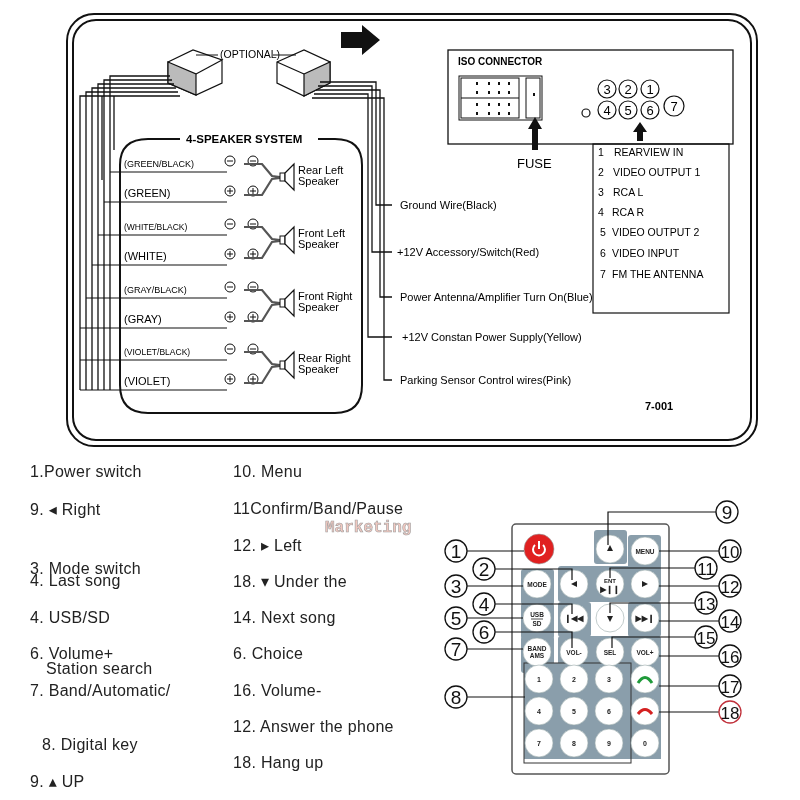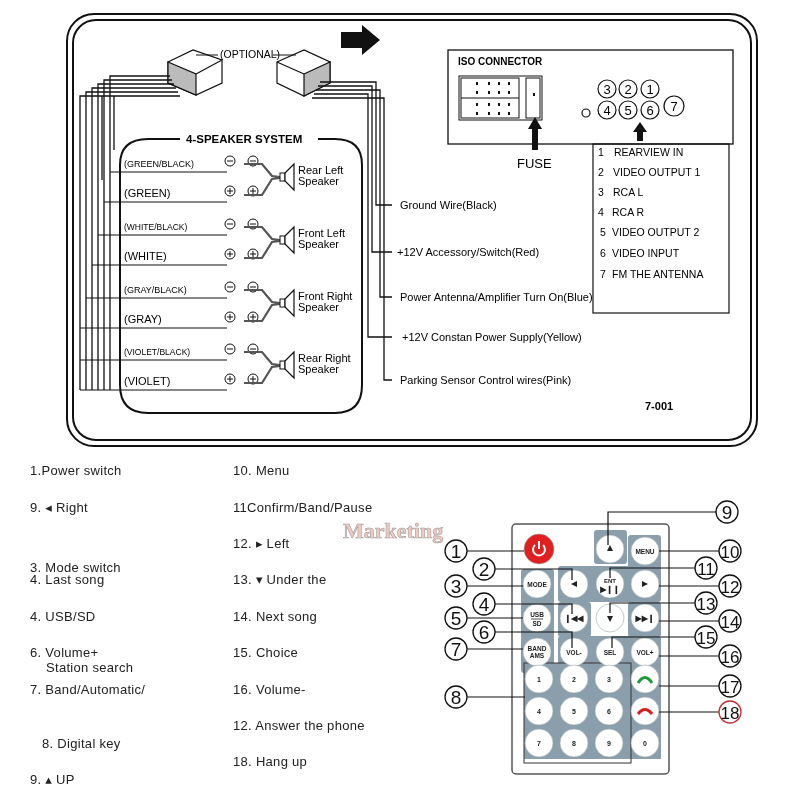--- a/index.html
+++ b/index.html
@@ -1,24 +1,24 @@
 <!DOCTYPE html>
 <html><head>
 <meta charset="utf-8">
 <style>
   html,body{margin:0;padding:0;background:#fff;}
   body{width:800px;height:800px;position:relative;overflow:hidden;font-family:"Liberation Sans",sans-serif;color:#111;}
   .abs{position:absolute;}
   .frame-outer{left:66px;top:13px;width:688px;height:430px;border:2px solid #111;border-radius:28px;}
   .frame-inner{left:72px;top:19px;width:676px;height:418px;border:2px solid #111;border-radius:24px;}
   svg text{font-family:"Liberation Sans",sans-serif;}
-  .leg{font-size:13px;letter-spacing:0.3px;color:#222;position:absolute;white-space:nowrap;}
+  .leg{font-size:16px;letter-spacing:0.3px;color:#222;position:absolute;white-space:nowrap;}
   .watermark{position:absolute;left:325px;top:524px;line-height:1;}
   .wm1{font-family:"DejaVu Serif",serif;font-size:26px;font-weight:bold;color:#f2c8c0;-webkit-text-stroke:1px #b0b0b0;letter-spacing:-1px;}
-  .wm2{font-family:Liberation Serif, serif;font-size:22px;font-weight:bold;color:#f2c8c0;-webkit-text-stroke:0.6px #a0a0a0;margin-left:18px;margin-top:-4px;}
+  .wm2{font-family:Liberation Mono, monospace;font-size:16px;font-weight:bold;color:#f2c8c0;-webkit-text-stroke:0.6px #a0a0a0;margin-top:-4px;}
 </style>
 </head>
 <body>
 
 <div class="abs frame-outer"></div>
 <div class="abs frame-inner"></div>
 
 <svg class="abs" style="left:0;top:0" width="800" height="450">
 
   <g stroke="#111" stroke-width="1.2" fill="#fff">
@@ -226,23 +226,23 @@
   <div class="leg" style="left:30px;top:645px">6. Volume+</div>
   <div class="leg" style="left:30px;top:682px">7. Band/Automatic/</div>
   <div class="leg" style="left:46px;top:660px">Station search</div>
   <div class="leg" style="left:42px;top:736px">8. Digital key</div>
   <div class="leg" style="left:30px;top:772px">9. ▴ UP</div>
 </div>
 <div>
   <div class="leg" style="left:233px;top:463px">10. Menu</div>
   <div class="leg" style="left:233px;top:500px">11Confirm/Band/Pause</div>
   <div class="leg" style="left:233px;top:536px">12.  ▸  Left</div>
-  <div class="leg" style="left:233px;top:572px">13. ▾  Under the</div>
+  <div class="leg" style="left:233px;top:572px">18. ▾  Under the</div>
   <div class="leg" style="left:233px;top:609px">14. Next song</div>
-  <div class="leg" style="left:233px;top:645px">15. Choice</div>
+  <div class="leg" style="left:233px;top:645px">6. Choice</div>
   <div class="leg" style="left:233px;top:682px">16. Volume-</div>
   <div class="leg" style="left:233px;top:718px">12. Answer the phone</div>
   <div class="leg" style="left:233px;top:754px">18. Hang up</div>
 </div>
 
 <div class="watermark">
   <div class="wm2">Marketing</div>
 </div>
 
 <svg class="abs" style="left:0;top:490px" width="800" height="310">

